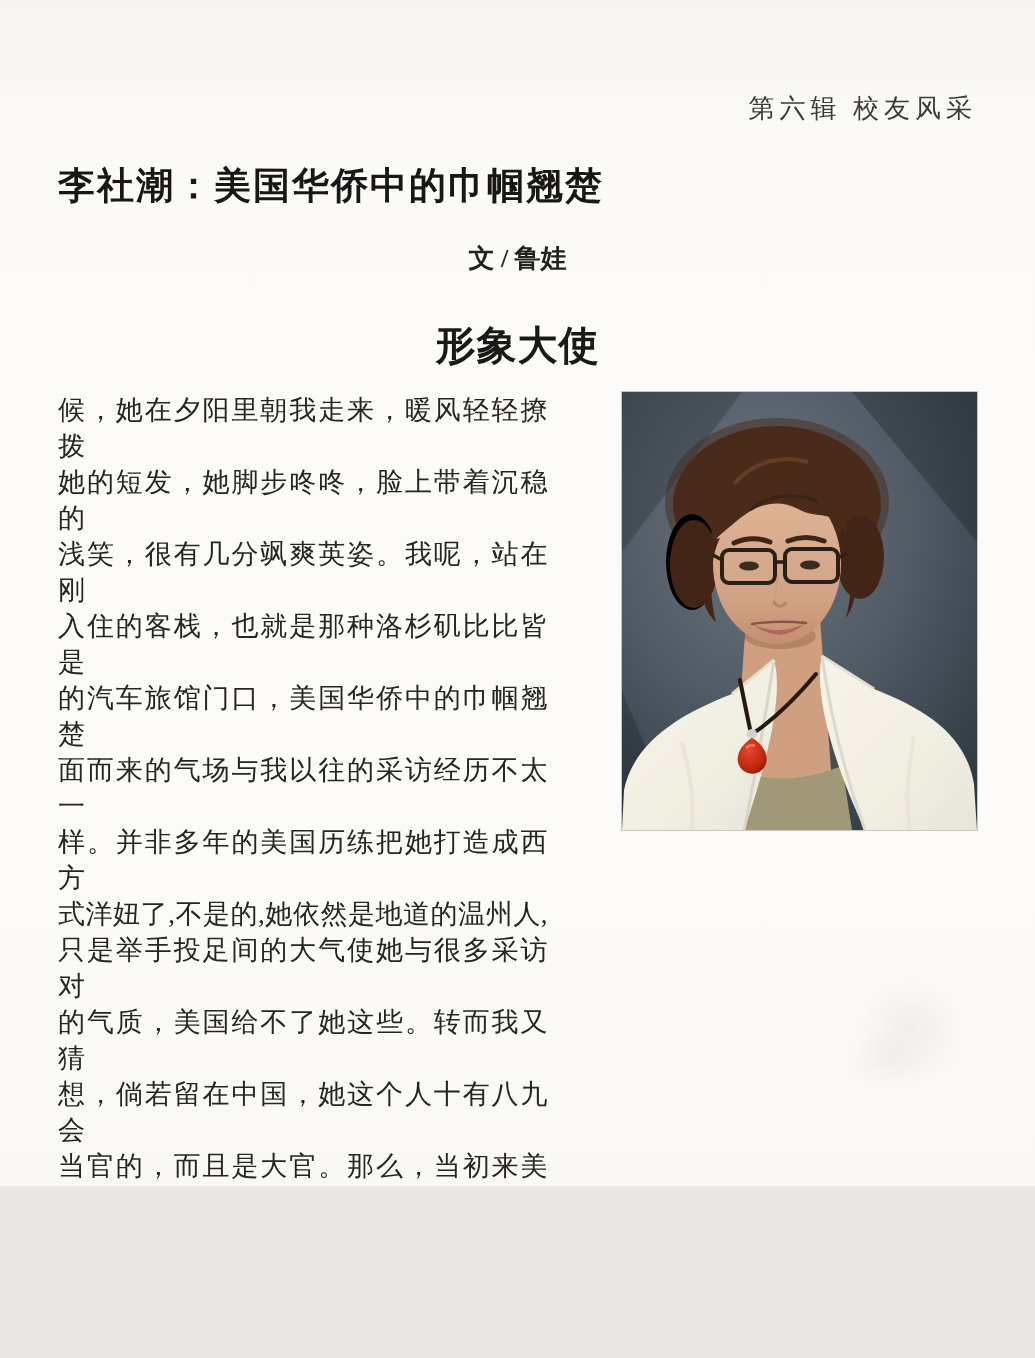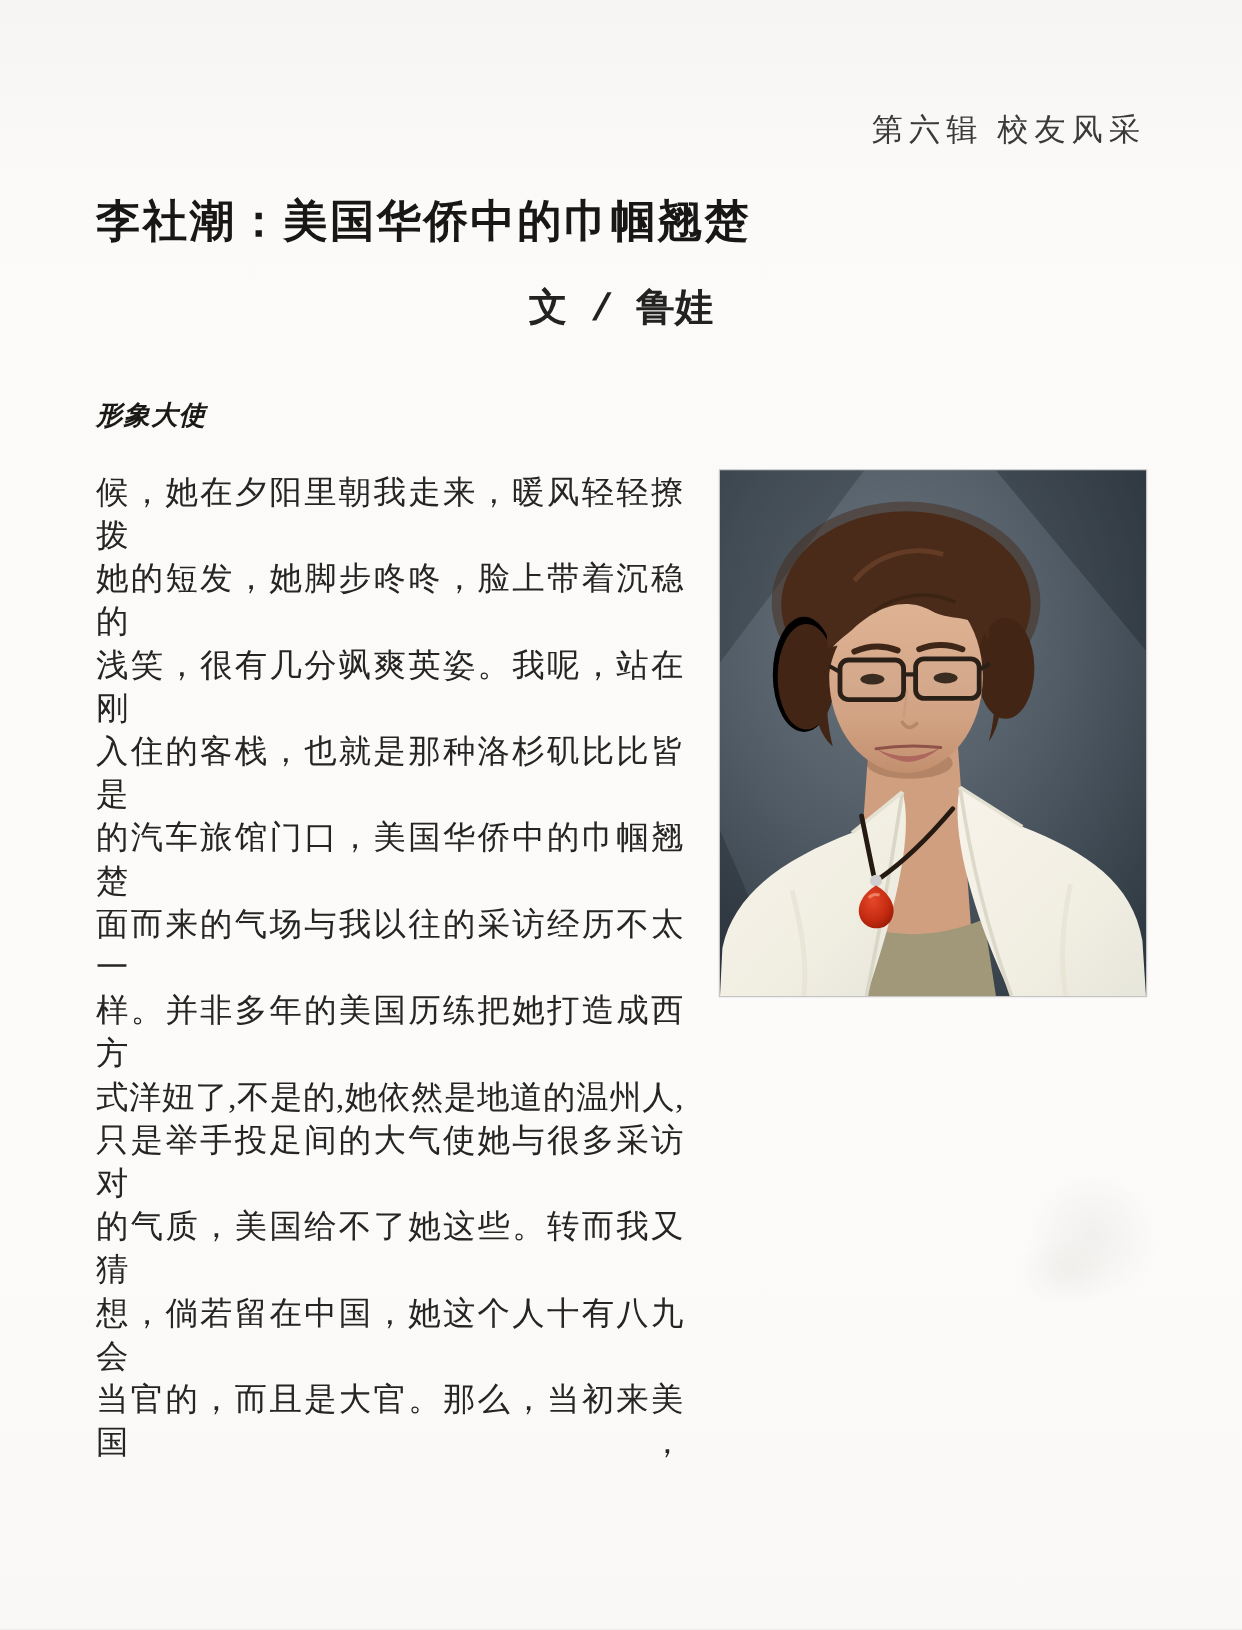--- a/index.html
+++ b/index.html
@@ -5,60 +5,59 @@
   html, body { margin: 0; padding: 0; }
   body {
     width: 1035px;
     height: 1358px;
     background: #e9e8e7;
     font-family: "Liberation Serif", "DejaVu Serif", serif;
   }
   .page {
     position: relative;
     width: 1035px;
-    height: 1358px;
+    height: 1186px;
     overflow: hidden;
     background: linear-gradient(180deg, #f6f5f4 0%, #fbfaf9 12%, #fcfbfa 70%, #f9f8f6 100%);
     color: #262422;
     box-sizing: border-box;
-    padding: 0 80px;
+    padding: 0 58px;
   }
   .page-header {
     margin-top: 92px;
     text-align: right;
     font-size: 26px;
     line-height: 34px;
     letter-spacing: 5px;
     color: #3b3a38;
   }
   .title {
     margin: 36px 0 0 0;
     font-size: 37px;
     line-height: 48px;
     font-weight: bold;
     letter-spacing: 2px;
     color: #191715;
   }
   .byline {
     margin-top: 32px;
     text-align: center;
-    font-size: 32px;
+    font-size: 26px;
     line-height: 34px;
     font-weight: bold;
     color: #242220;
-    font-family: Liberation Mono, monospace;
   }
   .section-heading {
     margin: 50px 0 0 0;
-    font-size: 22px;
+    text-align: center;
+    font-size: 40px;
     line-height: 40px;
     font-weight: bold;
     letter-spacing: 1px;
     color: #1b1916;
-    font-style: italic;
   }
   .col-row {
     margin-top: 26px;
     display: flex;
     justify-content: space-between;
     align-items: flex-start;
   }
   .col-text { width: 490px; }
   .line {
     font-size: 27px;

